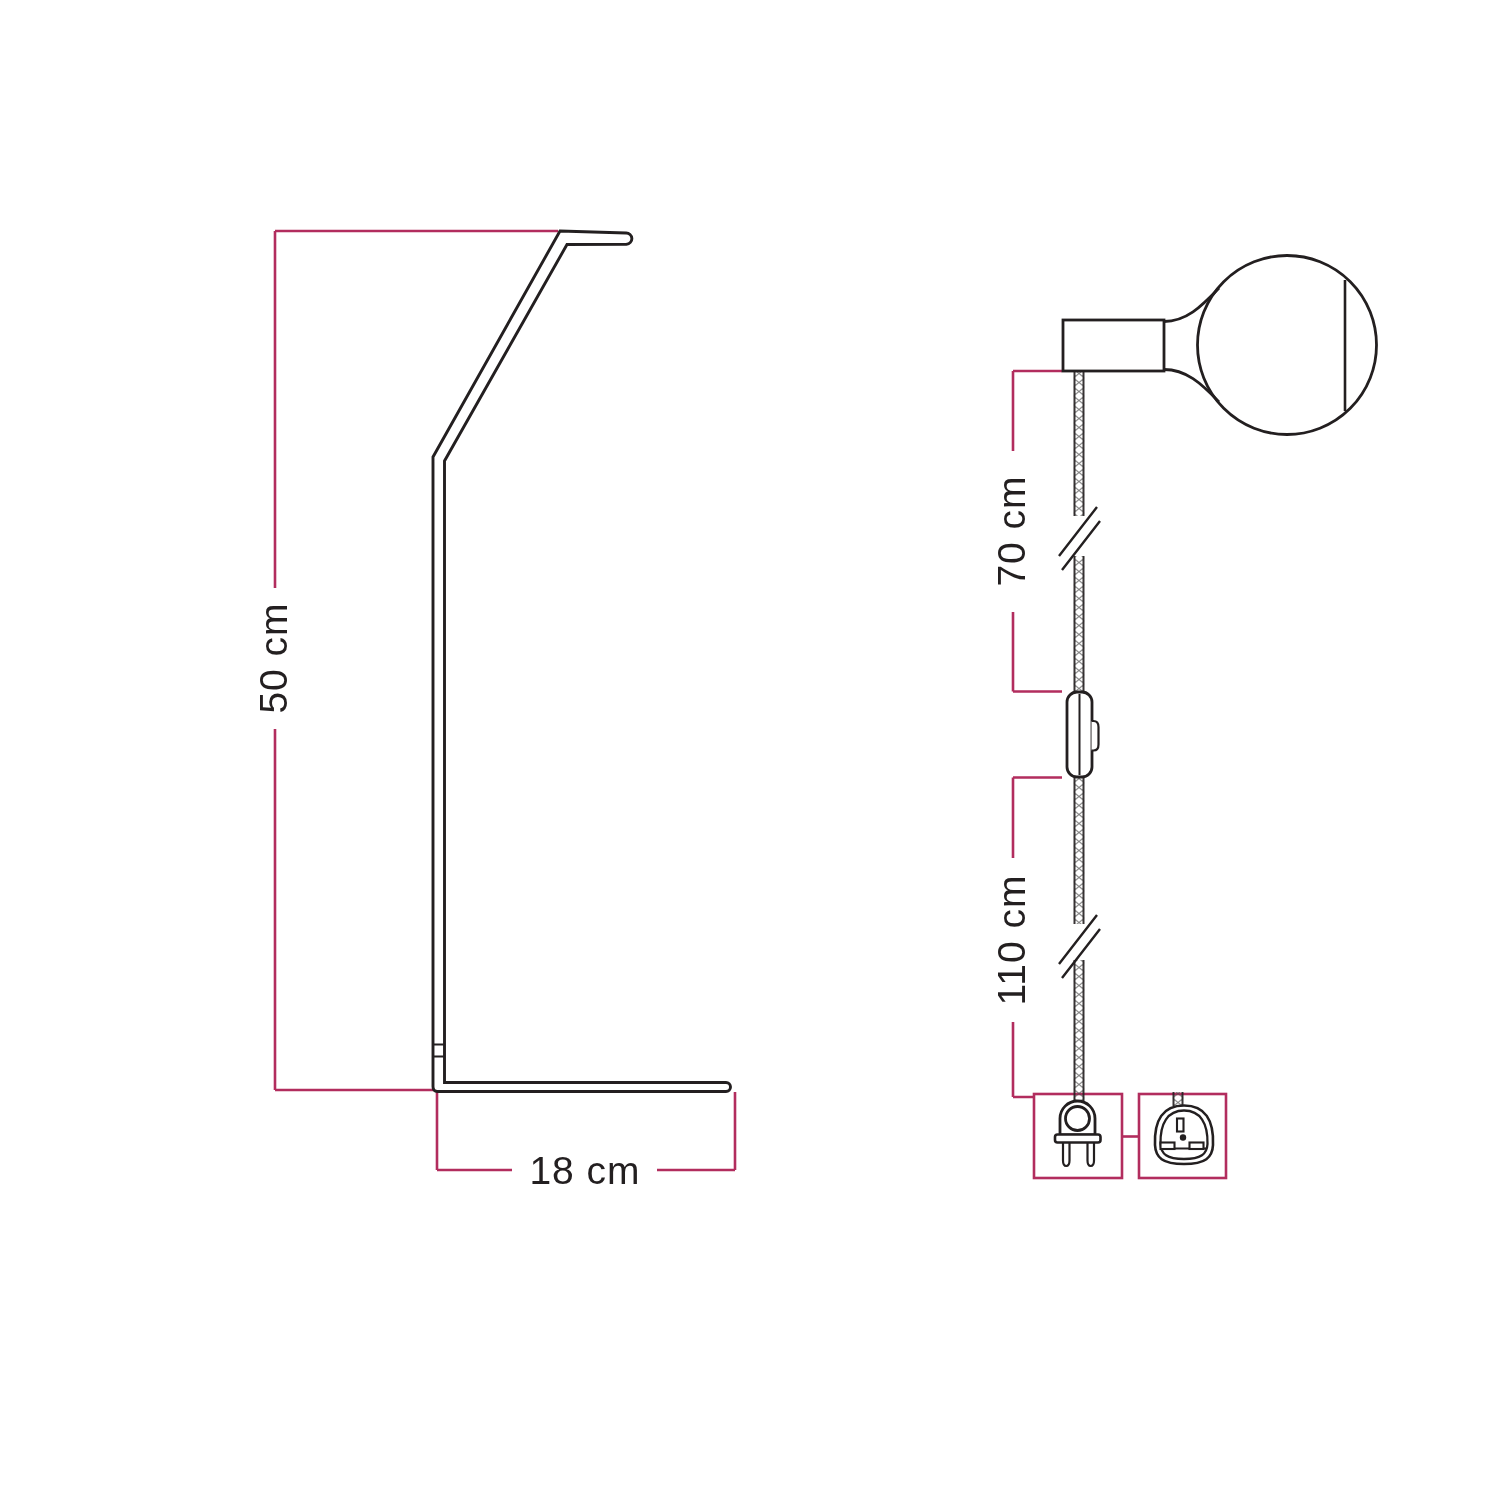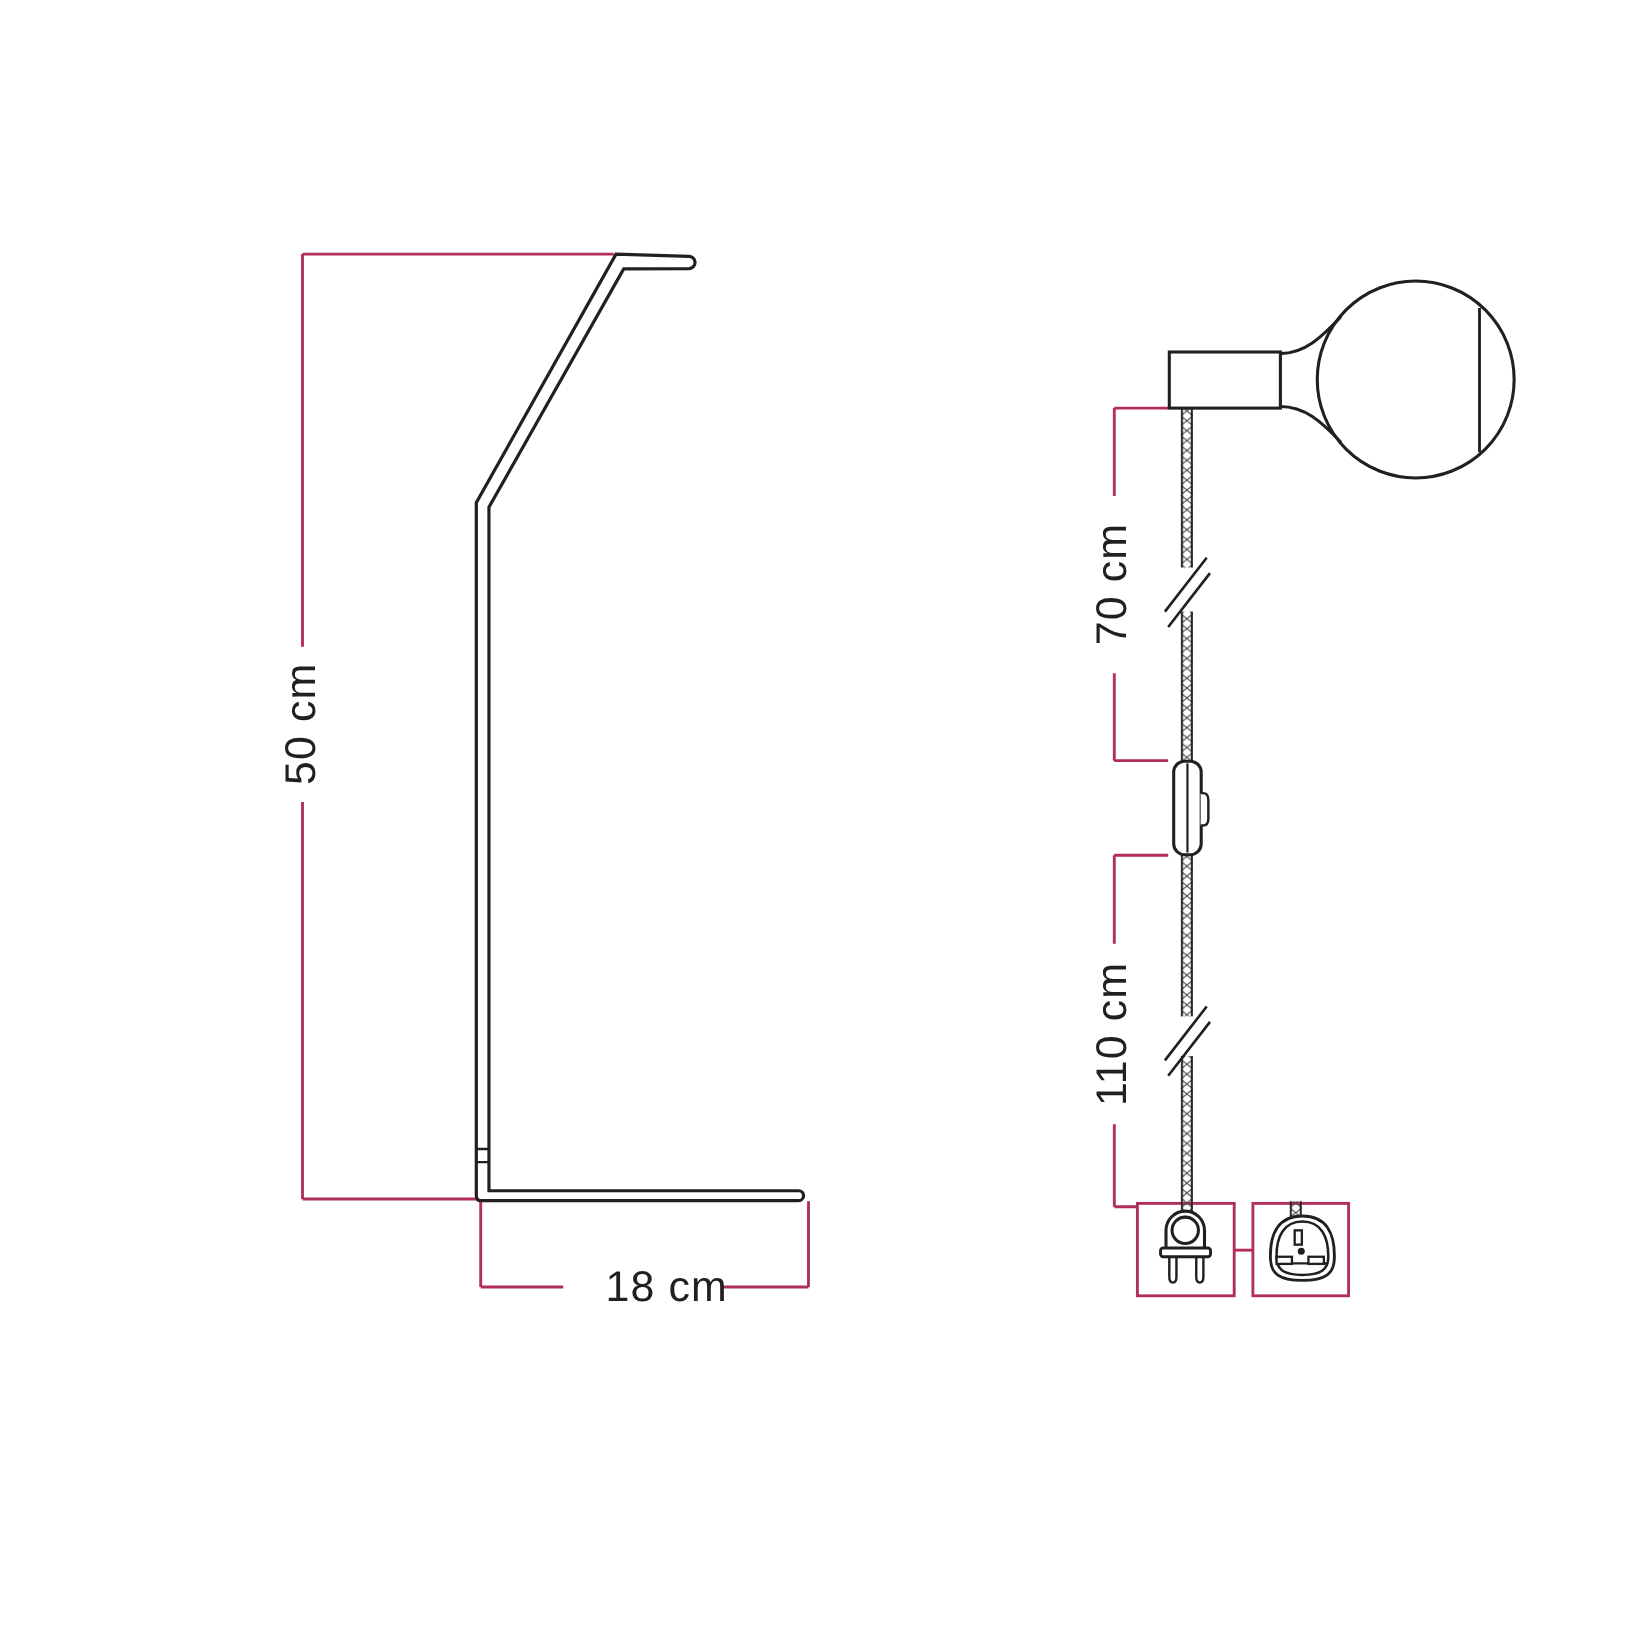--- a/index.html
+++ b/index.html
@@ -99,19 +99,19 @@
       <path d="M 1161,1148.5 L 1207,1148.5" fill="none" stroke-width="2.1"></path>
       <rect x="1177" y="1118.5" width="6.5" height="13" fill="#ffffff" stroke-width="2.1"></rect>
       <circle cx="1183" cy="1137.5" r="3.2" fill="#231f20" stroke="none"></circle>
       <rect x="1160.5" y="1142.5" width="14" height="6.5" fill="#ffffff" stroke-width="2.1"></rect>
       <rect x="1189.5" y="1142.5" width="14" height="6.5" fill="#ffffff" stroke-width="2.1"></rect>
     </g>
   </svg>
 
   <div class="dim-label vertical" style="left:274px; top:658px;">50 cm</div>
 
-  <div class="dim-label" style="left:606px; top:1171px;">18 cm</div>
+  <div class="dim-label" style="left:585px; top:1171px;">18 cm</div>
 
   <div class="dim-label vertical" style="left:1012px; top:531px;">70 cm</div>
 
   <div class="dim-label vertical" style="left:1012px; top:940px;">110 cm</div>
 
 </div>
 
 </body></html>

